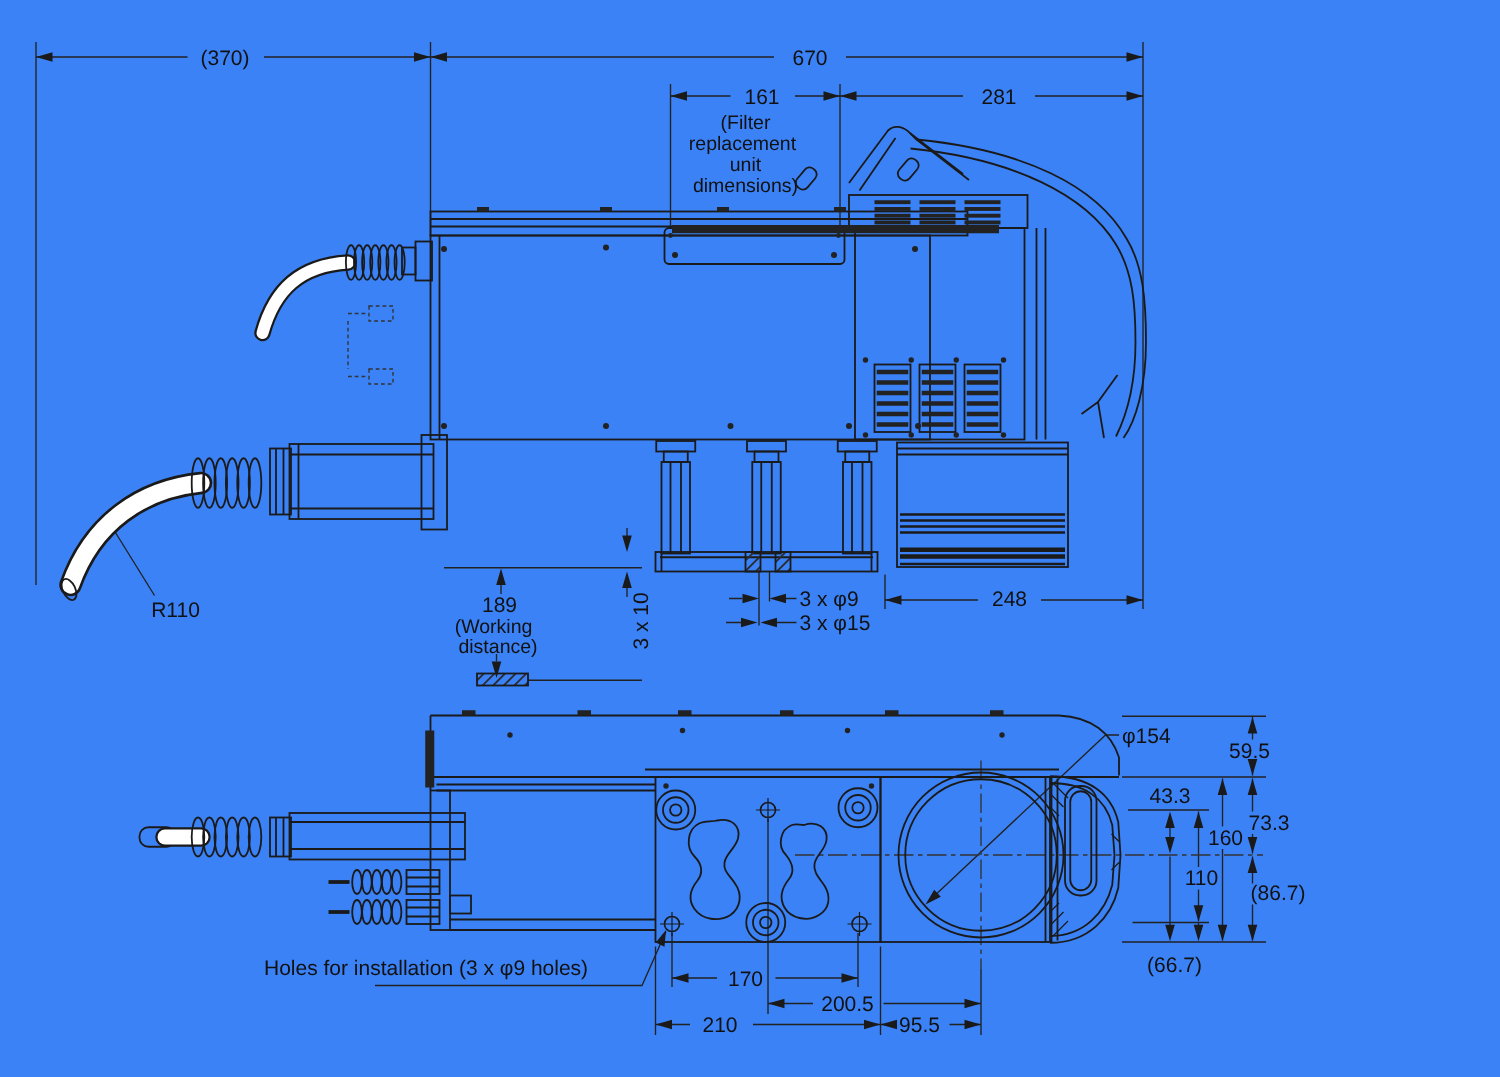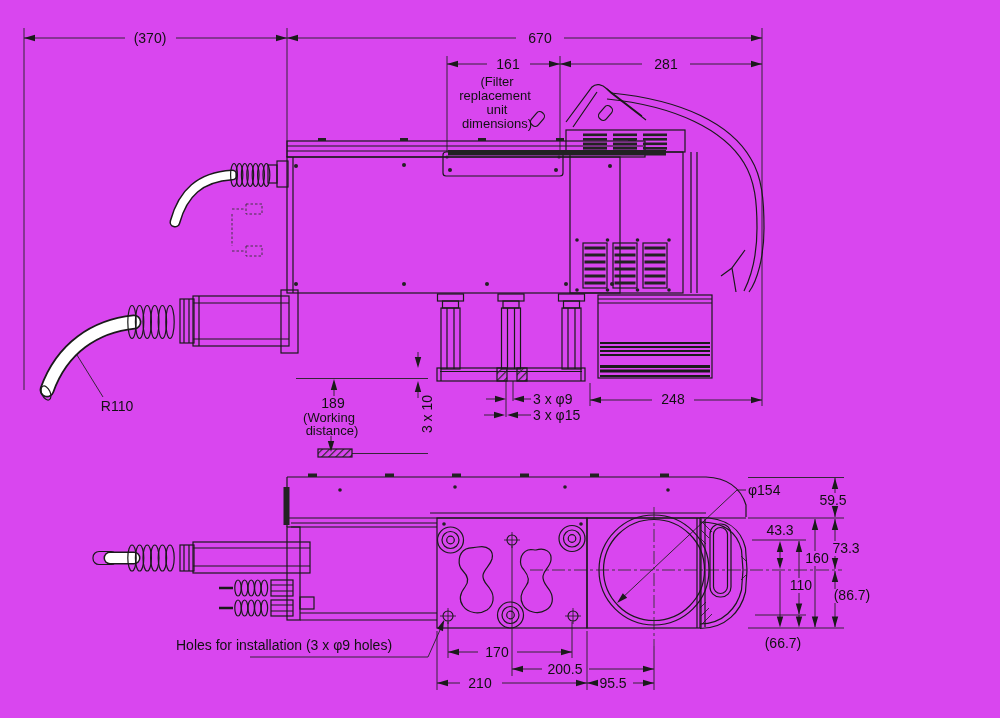--- a/index.html
+++ b/index.html
@@ -1,16 +1,16 @@
 <!DOCTYPE html>
 <html><head>
 <meta charset="utf-8">
 <style>
   html,body{margin:0;padding:0;background:#fff;}
-  .page{width:1000px;height:718px;background:#d946ef;position:relative;overflow:hidden;}
+  .page{width:1000px;height:718px;background:#3b82f6;position:relative;overflow:hidden;}
   svg{display:block;}
   text{font-family:"Liberation Sans","DejaVu Sans",sans-serif;font-size:14px;fill:#111;}
   text.small{font-size:13px;}
   .mid{text-anchor:middle;}
   .dl{stroke:#222;stroke-width:0.9;fill:none;}
   .dr{stroke:#1a1a1a;stroke-width:1.2;fill:none;}
   .thin{stroke:#1a1a1a;stroke-width:0.8;fill:none;}
   .fillk{fill:#1a1a1a;stroke:none;}
   .dark{fill:#222;stroke:none;}
   .cl{stroke:#333;stroke-width:0.9;fill:none;stroke-dasharray:13 3 3 3;}

